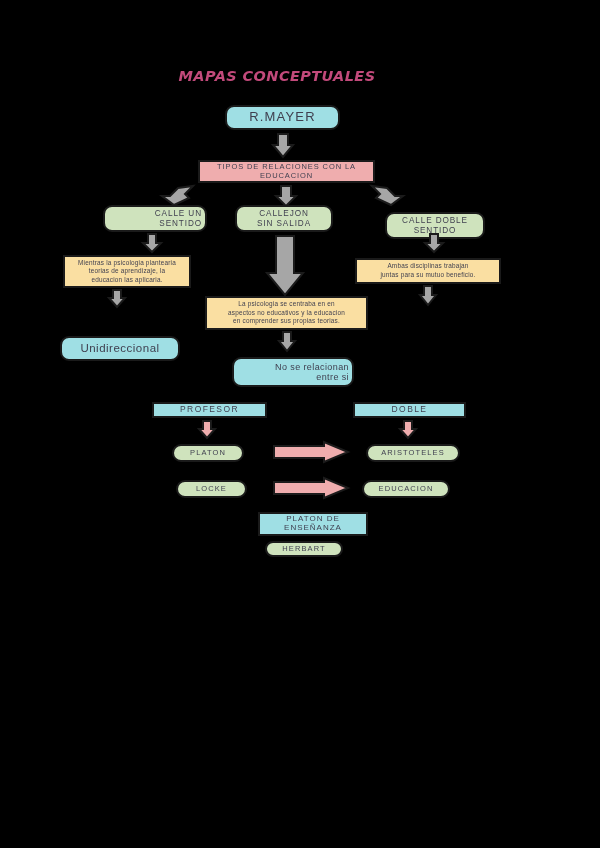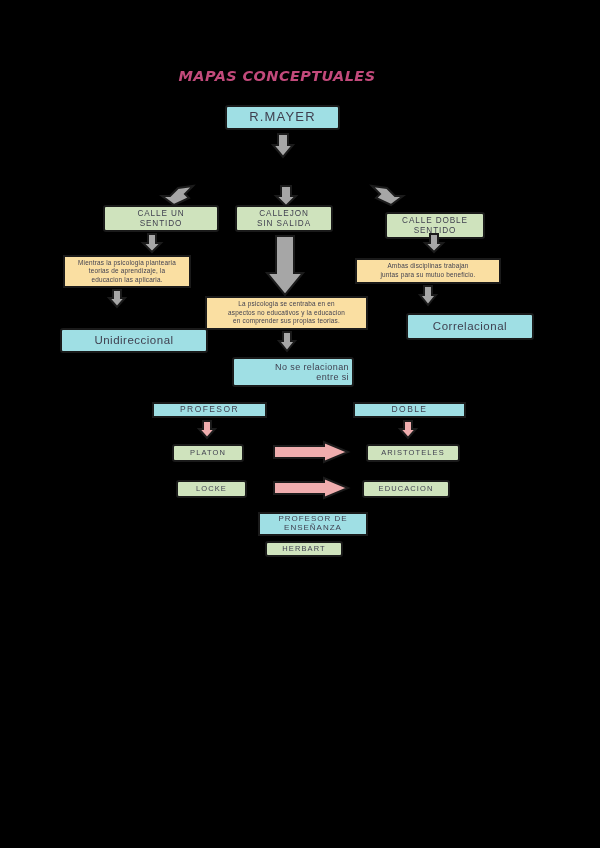--- a/index.html
+++ b/index.html
@@ -44,21 +44,21 @@
     display: flex;
     align-items: center;
     justify-content: center;
     text-align: center;
     border: 2px solid #1a1a1a;
     color: #3f3f4f;
     line-height: 1.12;
     padding: 1px 3px;
     box-shadow: 1px 1px 0 rgba(0,0,0,0.18);
   }
-  .rounded  { border-radius: 3px; }
+  .rounded  { border-radius: 9px; }
   .rect     { border-radius: 0px; }
 
   .cyan   { background: #9fdfe4; }
   .green  { background: #cfe3bd; }
   .pink   { background: #efadae; }
   .yellow { background: #fadfa2; }
 
   .t-cap { text-transform: uppercase; letter-spacing: 0.6px; }
 
   
@@ -94,40 +94,44 @@
   <div id="map-title">MAPAS CONCEPTUALES</div>
 
   <div class="node rounded cyan" id="node-mayer" style="left:225px; top:105px; width:115px; height:25px;">R.MAYER</div>
 
   <div class="arrow" style="left:272px; top:133px;">
     <svg width="22" height="26" viewBox="0 0 22 26">
       <path class="ar-body" d="M6,1 L16,1 L16,12 L21,12 L11,24 L1,12 L6,12 Z"></path>
     </svg>
   </div>
 
+  <div class="node rect pink t-cap" id="node-tipos" style="left:198px; top:160px; width:177px; height:23px; flex-direction:column;">
+    <span>TIPOS DE RELACIONES CON LA</span>
+    <span>EDUCACION</span>
+  </div>
 
   <div class="arrow" style="left:160px; top:184px;">
     <svg width="36" height="24" viewBox="0 0 36 24">
       <path class="ar-body" d="M33,2 L25,10 L29,14 L14,21 L2,12 L10,12 L18,4 Z"></path>
     </svg>
   </div>
 
   <div class="arrow" style="left:275px; top:185px;">
     <svg width="22" height="23" viewBox="0 0 22 23">
       <path class="ar-body" d="M6,1 L16,1 L16,11 L21,11 L11,21 L1,11 L6,11 Z"></path>
     </svg>
   </div>
 
   <div class="arrow" style="left:369px; top:184px;">
     <svg width="36" height="24" viewBox="0 0 36 24">
       <path class="ar-body" d="M3,2 L11,10 L7,14 L22,21 L34,12 L26,12 L18,4 Z"></path>
     </svg>
   </div>
 
-  <div class="node rounded green t-cap" id="node-calle1" style="left:103px; top:205px; width:116px; height:27px; flex-direction:column;">
+  <div class="node rounded green t-cap" id="node-calle1" style="left:103px; top:205px; width:104px; height:27px; flex-direction:column;align-items:flex-end;">
     <span>CALLE UN</span>
     <span>SENTIDO</span>
   </div>
 
   <div class="node rounded green t-cap" id="node-callejon" style="left:235px; top:205px; width:98px; height:27px; flex-direction:column;">
     <span>CALLEJON</span>
     <span>SIN SALIDA</span>
   </div>
 
   <div class="node rounded green t-cap" id="node-calle2" style="left:385px; top:205px; width:100px; height:27px; flex-direction:column;margin-top:7px;">
@@ -181,23 +185,22 @@
       <path class="ar-body" d="M5,1 L13,1 L13,10 L17,10 L9,20 L1,10 L5,10 Z"></path>
     </svg>
   </div>
 
   <div class="arrow" style="left:278px; top:331px;">
     <svg width="18" height="22" viewBox="0 0 18 22">
       <path class="ar-body" d="M5,1 L13,1 L13,10 L17,10 L9,20 L1,10 L5,10 Z"></path>
     </svg>
   </div>
 
-  <div class="node rounded cyan" id="node-unidir" style="left:60px; top:328px; width:148px; height:25px;">Unidireccional</div>
-
-  <div class="node rounded cyan" id="node-correl" style="left:406px; top:313px; width:128px; height:27px;">Correlacional</div>
+  <div class="node rounded cyan" id="node-unidir" style="left:60px; top:336px; width:120px; height:25px;">Unidireccional</div>
+
 
   <div class="node rounded cyan" id="node-norel" style="left:232px; top:357px; width:122px; height:30px; flex-direction:column;align-items:flex-end;">
     <span>No se relacionan</span>
     <span>entre si</span>
   </div>
 
   <div class="node rect cyan" id="node-profesor" style="left:152px; top:402px; width:115px; height:16px;">PROFESOR</div>
 
   <div class="node rect cyan" id="node-alumno" style="left:353px; top:402px; width:113px; height:16px;">DOBLE</div>
 
@@ -227,19 +230,19 @@
 
   <div class="arrow" style="left:272px; top:477px;">
     <svg width="78" height="24" viewBox="0 0 78 24">
       <path class="ar-body-p" d="M2,5 L52,5 L52,1 L76,11 L52,21 L52,17 L2,17 Z"></path>
     </svg>
   </div>
 
   <div class="node rounded green" id="node-pestalozzi" style="left:362px; top:480px; width:88px; height:18px;">EDUCACION</div>
 
   <div class="node rect cyan" id="node-metodos" style="left:258px; top:512px; width:110px; height:24px; flex-direction:column;">
-    <span>PROFESOR DE</span>
+    <span>PLATON DE</span>
     <span>ENSEÑANZA</span>
   </div>
 
   <div class="node rounded green" id="node-herbart" style="left:265px; top:541px; width:78px; height:16px;">HERBART</div>
 
 </div>
 
 </body></html>

